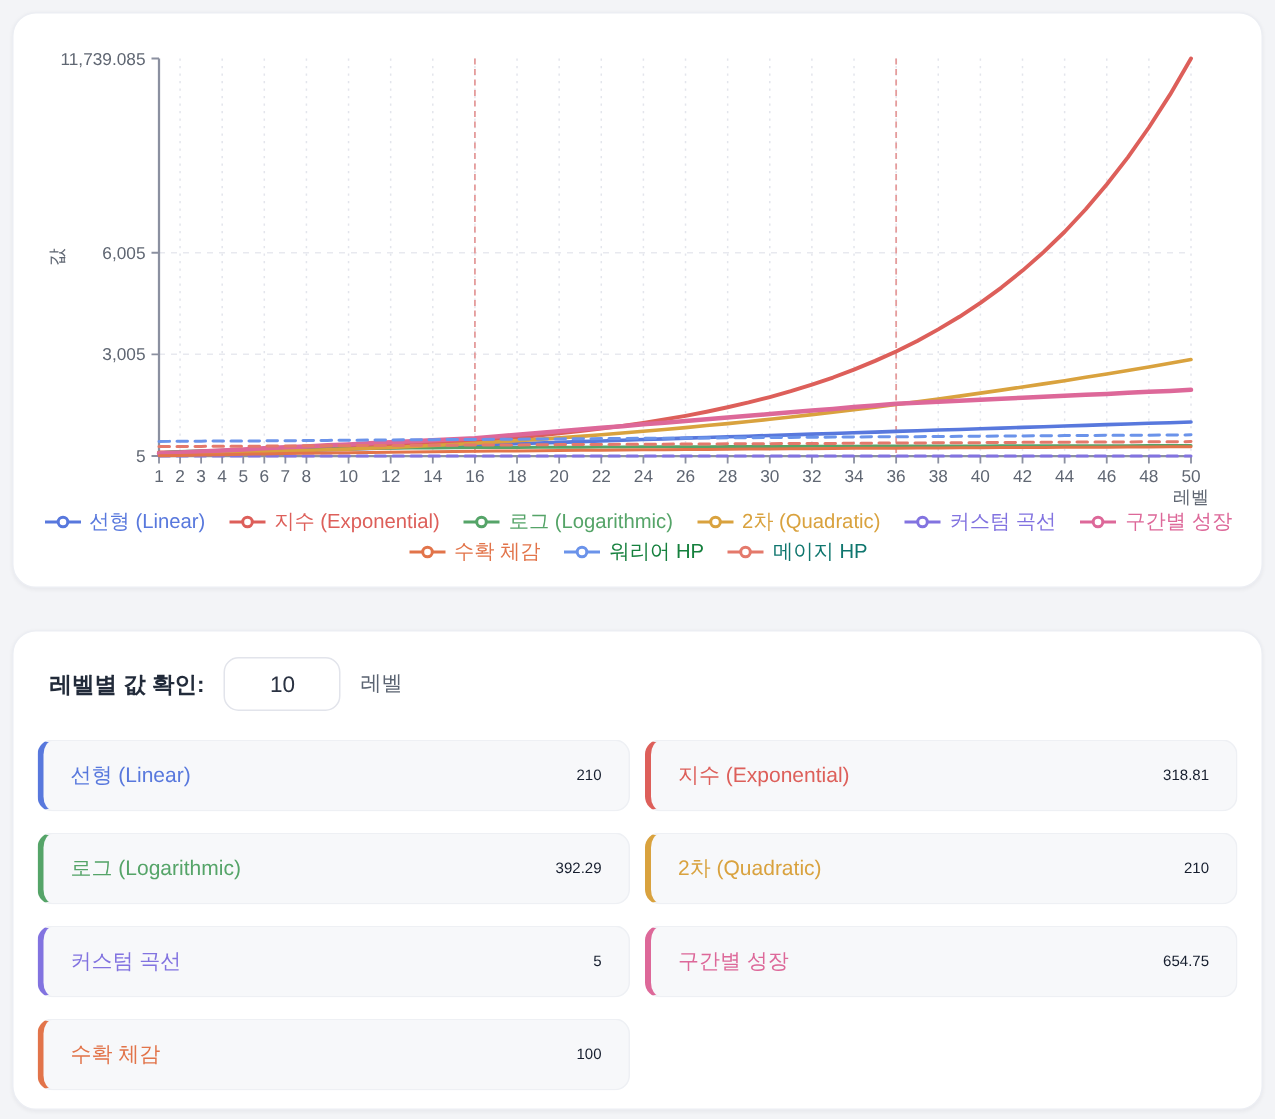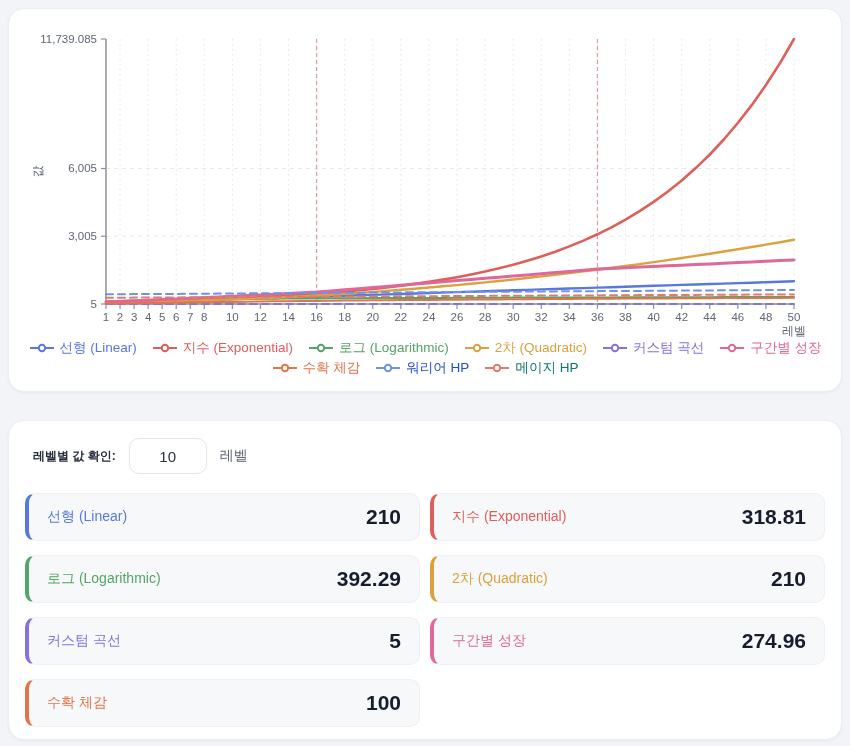--- a/index.html
+++ b/index.html
@@ -19,38 +19,38 @@
   #panel-card{left:8px;top:420px;width:834px;height:320px;padding:16px;}
   #chart-svg{position:absolute;left:0;top:0;display:block;}
   svg text{font-family:"Liberation Sans","DejaVu Sans",sans-serif;}
   #legend{
     position:absolute;left:0;right:0;top:330px;
     display:flex;flex-direction:column;align-items:center;row-gap:2px;
   }
   .legend-row{display:flex;justify-content:center;align-items:center;column-gap:15px;}
   .legend-item{display:inline-flex;align-items:center;column-gap:5px;font-size:13.5px;cursor:pointer;white-space:nowrap;}
   .checker-row{display:flex;align-items:center;column-gap:13px;margin:1px 0 0 8px;height:36px;}
-  .checker-label{font-size:12px;font-weight:bold;color:#222b3a;}
+  .checker-label{font-size:15px;font-weight:bold;color:#222b3a;}
   .level-input{
     width:78px;height:36px;box-sizing:border-box;text-align:center;
     font-size:15px;color:#2a3242;border:1.5px solid #e2e4eb;border-radius:10px;
     background:#fff;outline:none;font-family:inherit;
   }
   .unit-label{font-size:14px;color:#5b6472;}
   #results{
     margin-top:19px;
     display:grid;grid-template-columns:1fr 1fr;column-gap:10px;row-gap:14px;
   }
   .result-card{
     height:48px;box-sizing:border-box;border-radius:10px;
     background:#f7f8fa;border:1px solid #eef0f4;border-left-width:4px;border-left-style:solid;
     display:flex;align-items:center;justify-content:space-between;padding:0 18px;
   }
   .result-name{font-size:14px;}
-  .result-value{font-size:21px;font-weight:bold;color:#161e2e;}
+  .result-value{font-size:10px;font-weight:normal;color:#161e2e;}
 </style>
 </head>
 <body>
 
 <div id="chart-card" class="card">
   <svg id="chart-svg" width="830" height="334" viewBox="0 0 830 334">
       <g>
         <line x1="111.04081632653062" y1="30" x2="111.04081632653062" y2="295" stroke="#e3e5ec" stroke-width="1" stroke-dasharray="1.5 3.5"></line>
         <line x1="139.12244897959184" y1="30" x2="139.12244897959184" y2="295" stroke="#e3e5ec" stroke-width="1" stroke-dasharray="1.5 3.5"></line>
         <line x1="167.20408163265307" y1="30" x2="167.20408163265307" y2="295" stroke="#e3e5ec" stroke-width="1" stroke-dasharray="1.5 3.5"></line>
@@ -207,21 +207,21 @@
         </span>
       </div>
       <div class="legend-row">
         <span class="legend-item" style="color: rgb(226, 116, 74);">
           <svg width="26" height="12" viewBox="0 0 26 12">
             <line x1="1" y1="6" x2="25" y2="6" stroke="#e2744a" stroke-width="2"></line>
             <circle cx="13" cy="6" r="3.2" fill="#ffffff" stroke="#e2744a" stroke-width="2"></circle>
           </svg>
           <span>수확 체감</span>
         </span>
-        <span class="legend-item" style="color: #1d4ed8; justify-content: center;">
+        <span class="legend-item" style="color: #15803d; justify-content: center;">
           <svg width="26" height="12" viewBox="0 0 26 12">
             <line x1="1" y1="6" x2="25" y2="6" stroke="#6b93ea" stroke-width="2"></line>
             <circle cx="13" cy="6" r="3.2" fill="#ffffff" stroke="#6b93ea" stroke-width="2"></circle>
           </svg>
           <span>워리어 HP</span>
         </span>
         <span class="legend-item" style="color: #0f766e;">
           <svg width="26" height="12" viewBox="0 0 26 12">
             <line x1="1" y1="6" x2="25" y2="6" stroke="#e4796b" stroke-width="2"></line>
             <circle cx="13" cy="6" r="3.2" fill="#ffffff" stroke="#e4796b" stroke-width="2"></circle>
@@ -254,20 +254,20 @@
       <div class="result-card" style="border-left-color: rgb(217, 162, 62);">
         <span class="result-name" style="color: rgb(217, 162, 62);">2차 (Quadratic)</span>
         <span class="result-value">210</span>
       </div>
       <div class="result-card" style="border-left-color: rgb(130, 115, 224);">
         <span class="result-name" style="color: rgb(130, 115, 224);">커스텀 곡선</span>
         <span class="result-value">5</span>
       </div>
       <div class="result-card" style="border-left-color: rgb(221, 104, 153);">
         <span class="result-name" style="color: rgb(221, 104, 153);">구간별 성장</span>
-        <span class="result-value">274.96</span>
+        <span class="result-value">654.75</span>
       </div>
       <div class="result-card" style="border-left-color: rgb(226, 116, 74);">
         <span class="result-name" style="color: rgb(226, 116, 74);">수확 체감</span>
         <span class="result-value">100</span>
       </div>
     </div>
 </div>
 
 </body></html>

